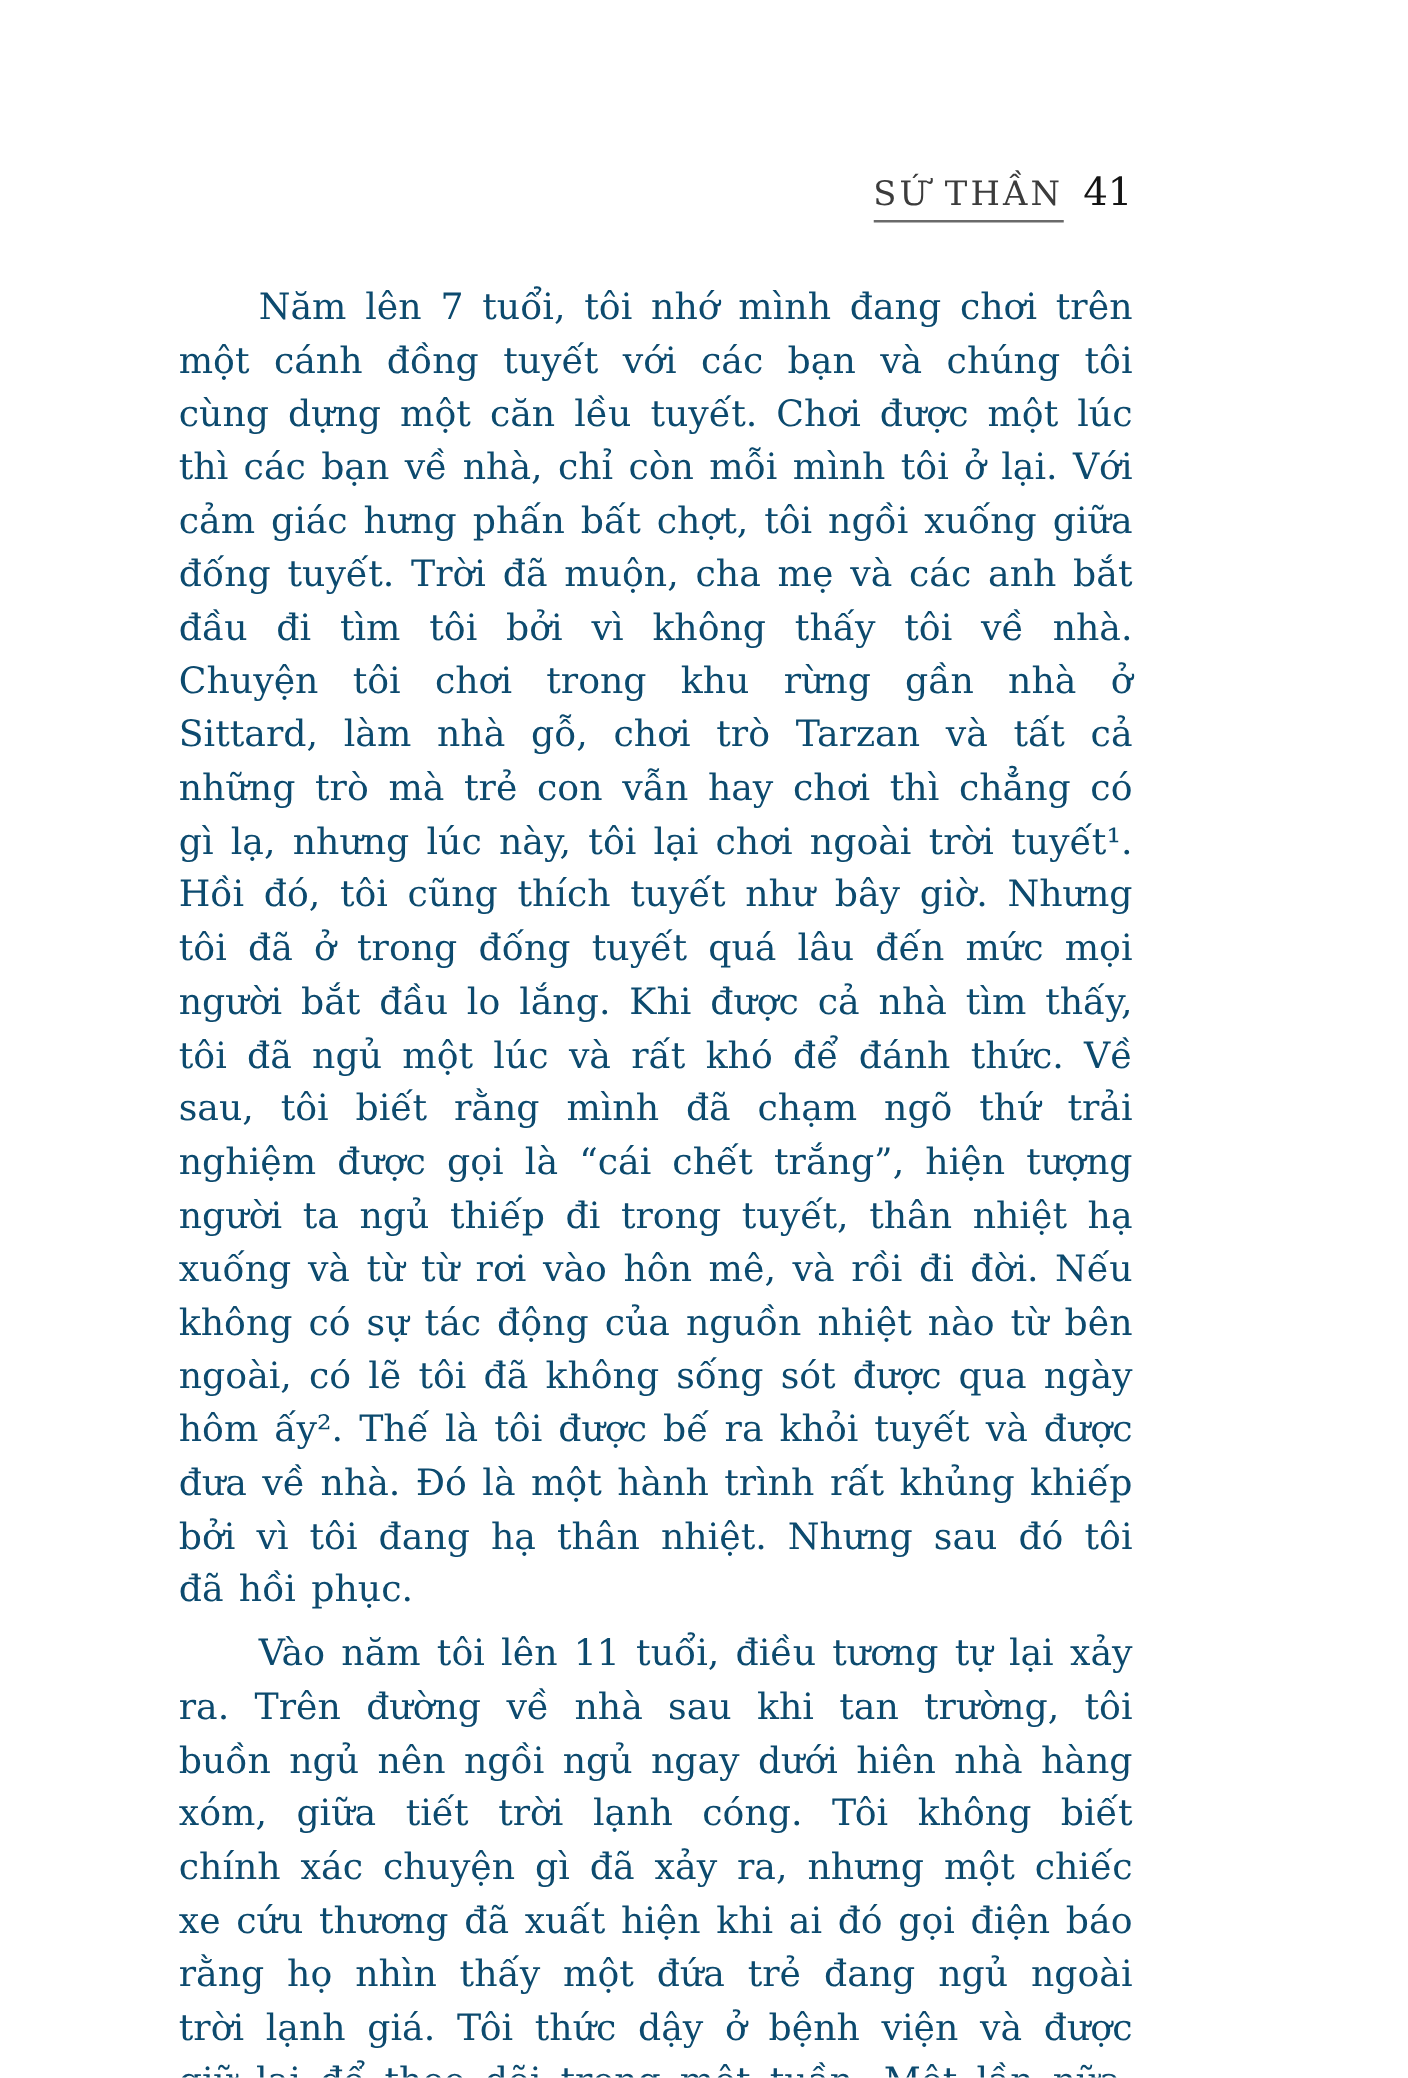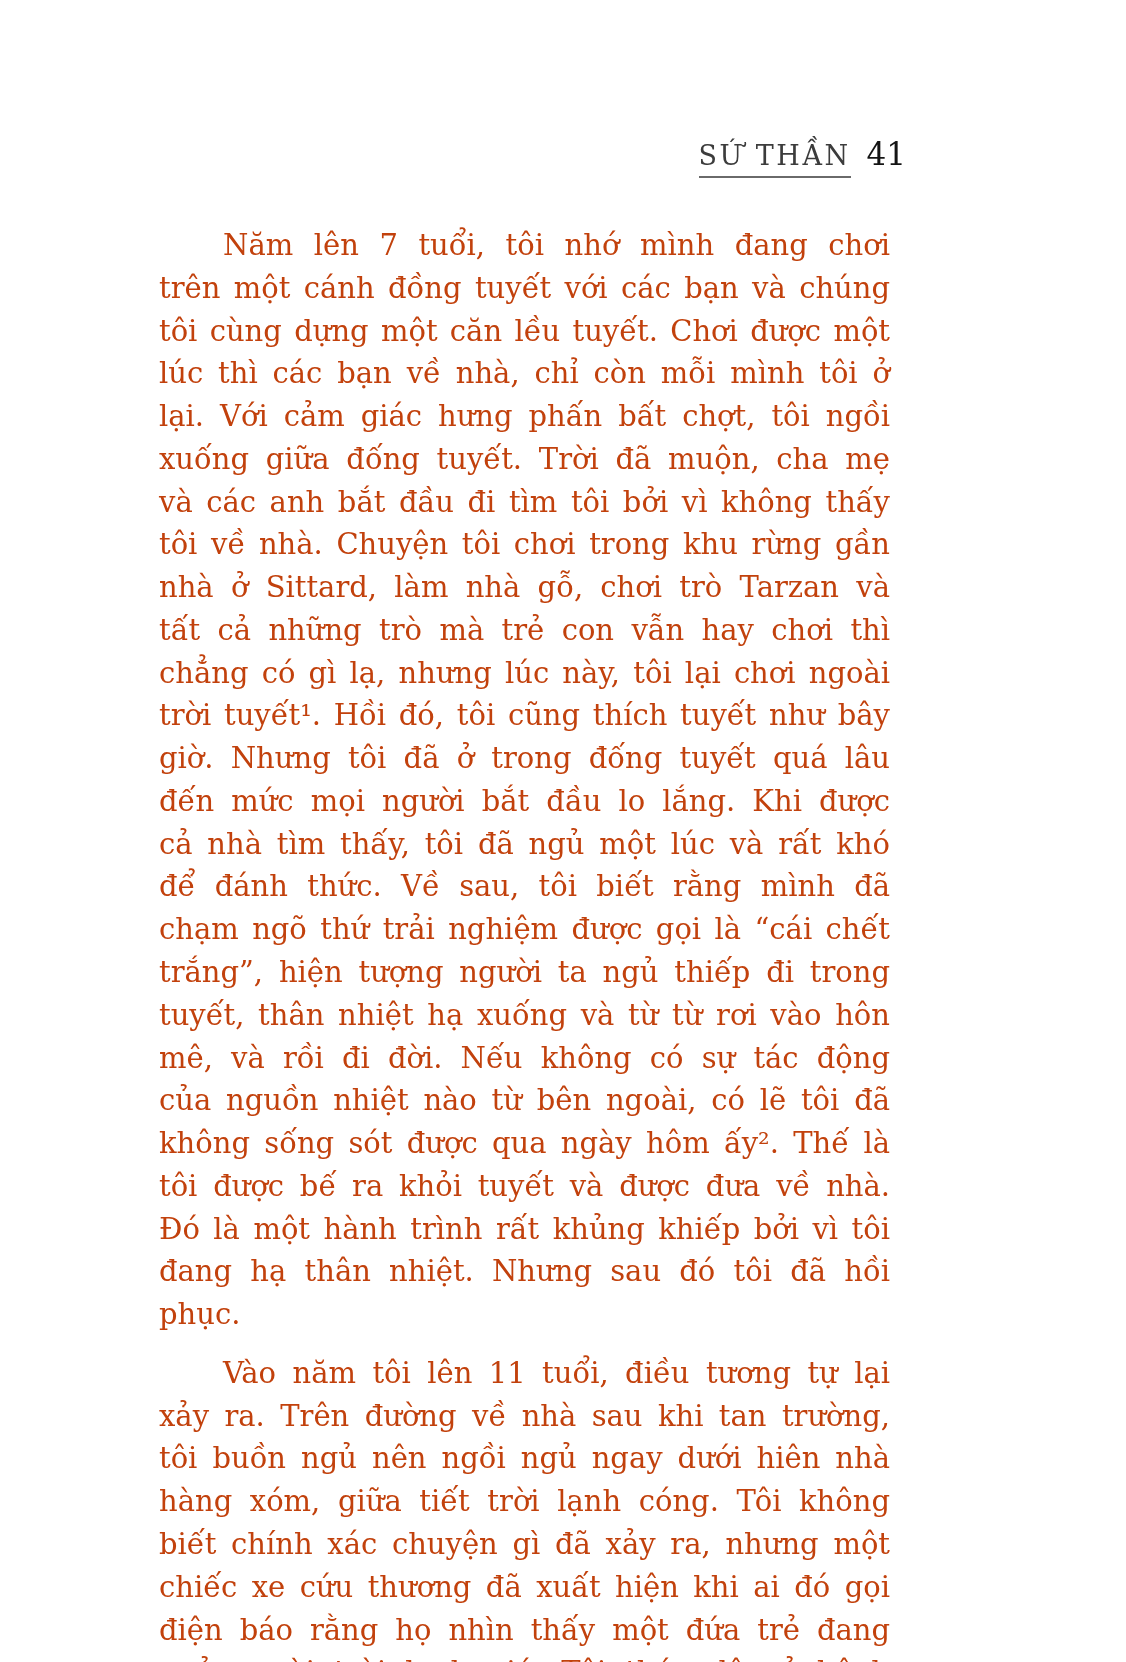--- a/index.html
+++ b/index.html
@@ -34,27 +34,27 @@
     letter-spacing: 2.5px;
     color: #3c3c3c;
     border-bottom: 2px solid #6a6a6a;
     padding-bottom: 5px;
   }
   .page-number {
     font-size: 31px;
     color: #141414;
   }
   .content p {
-    margin: 16px;
+    margin: 0;
     font-size: 29px;
     line-height: 1.475;
     text-align: justify;
     text-indent: 64px;
     word-spacing: 3px;
-    color: #c2410c;
+    color: #0c4a6e;
   }
   .content p + p {
     margin-top: 8px;
   }
 </style>
 </head>
 <body>
 
 <div class="page">
 

